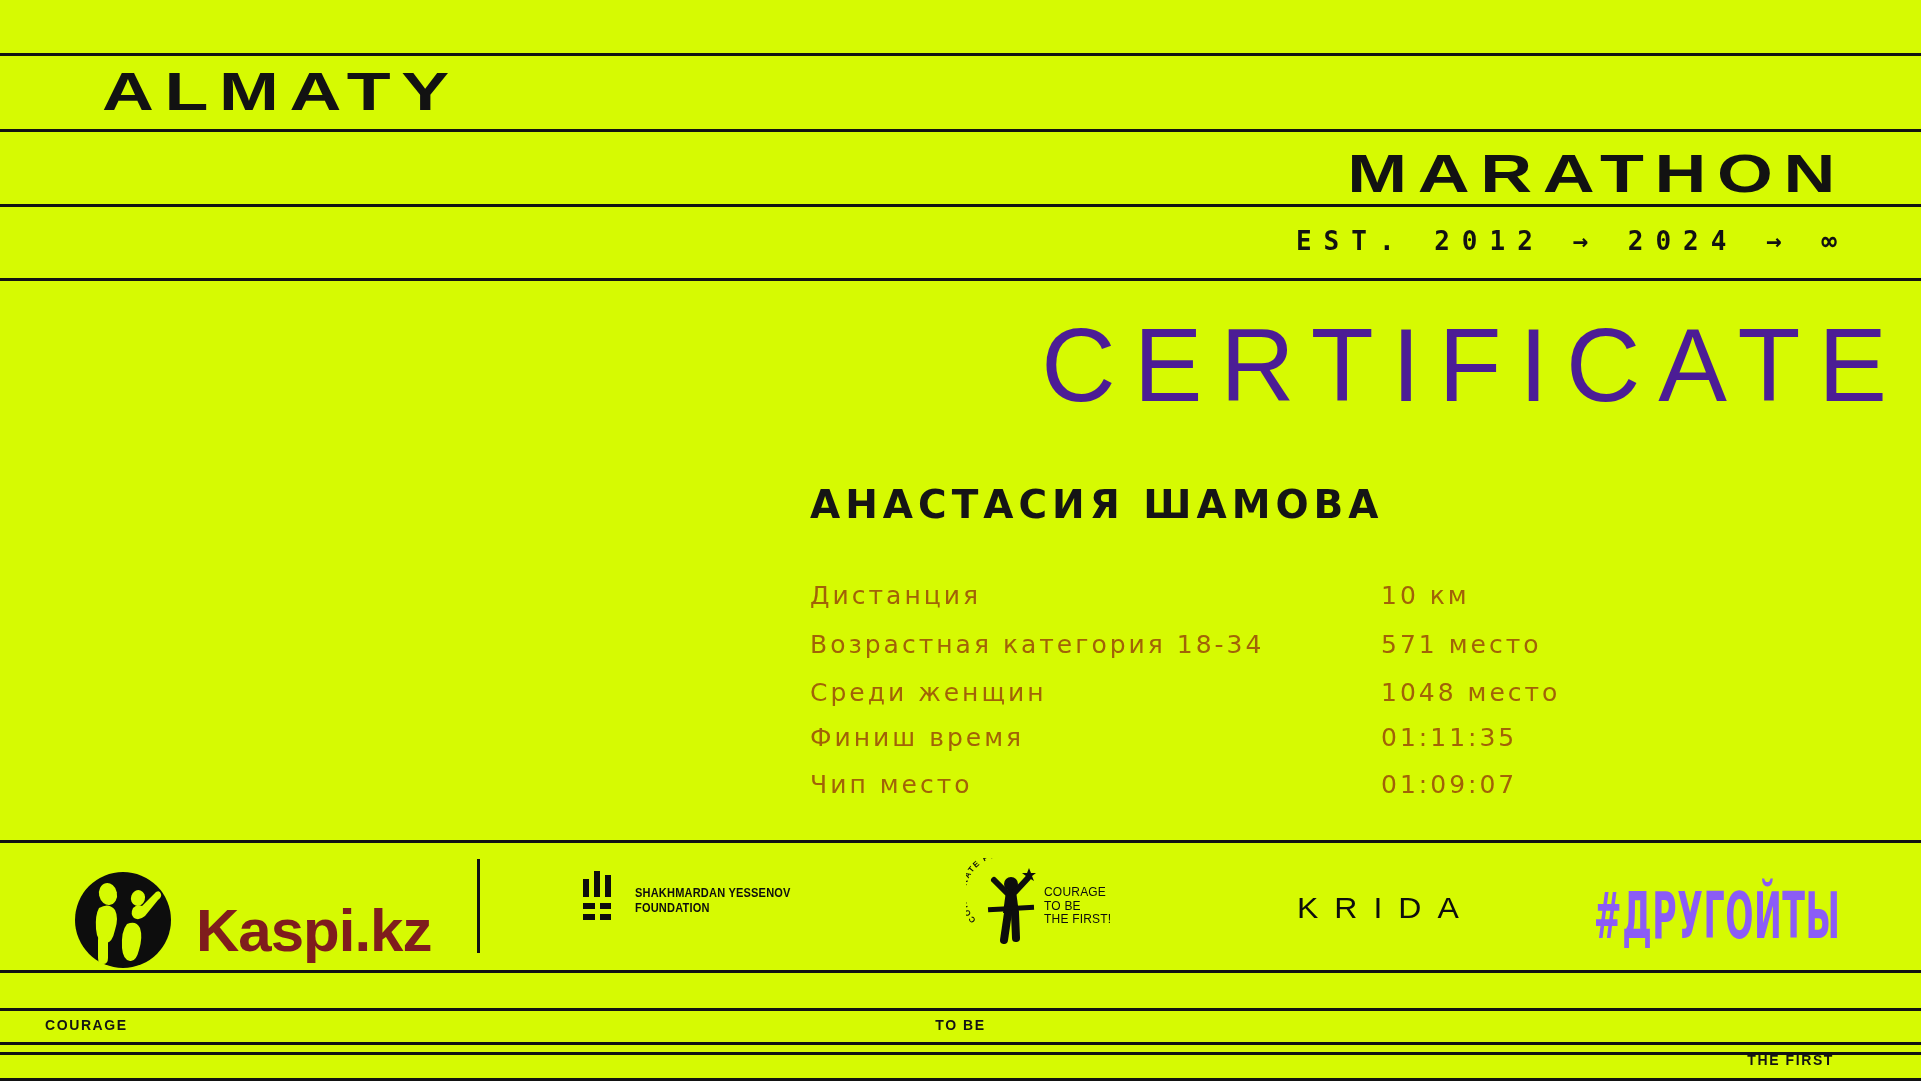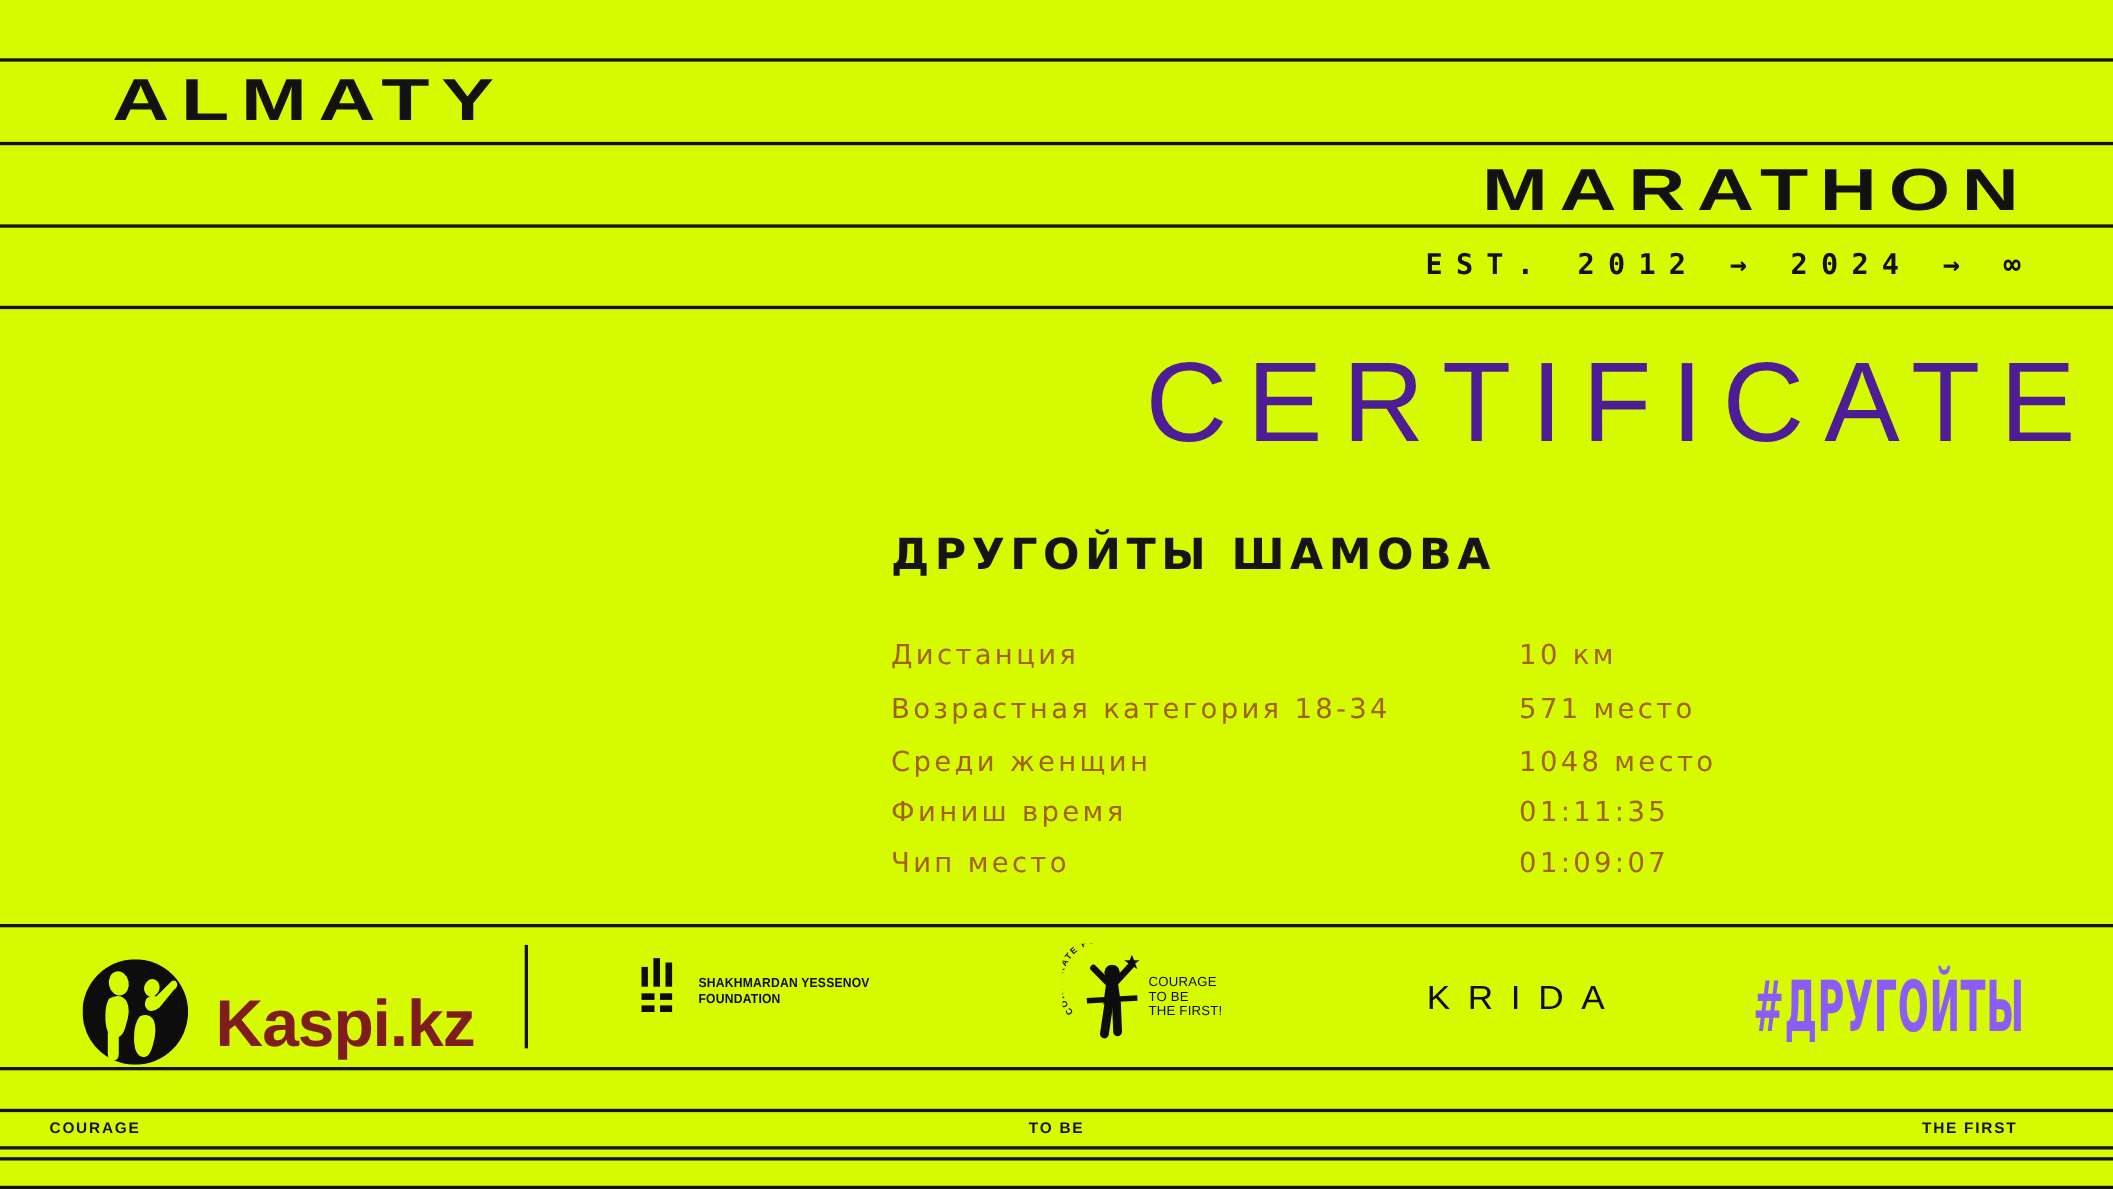--- a/index.html
+++ b/index.html
@@ -65,21 +65,21 @@
   }
   .hashtag span{display:inline-block;transform:scaleX(0.52);transform-origin:right center;letter-spacing:1px;}
 
   .slogan{position:absolute;left:0;top:1008px;width:100%;height:34px;}
   .slogan div{
     position:absolute;top:0;height:34px;display:flex;align-items:center;
     font-family:"Liberation Sans",sans-serif;font-weight:600;font-size:14px;letter-spacing:1.6px;color:#141414;
   }
   .slogan .s-left{left:45px;}
   .slogan .s-center{left:0;width:100%;justify-content:center;}
-  .slogan .s-right{right:87px;}
+  .slogan .s-right{right:87px;margin-top:35px;}
 
   svg{position:absolute;display:block;}
 </style>
 </head>
 <body>
 
 <div id="stage">
 
   <div class="rule" style="top:53px"></div>
   <div class="rule" style="top:129px"></div>
@@ -96,21 +96,21 @@
     <span>ALMATY</span>
   </div>
   <div class="event">
     <span>MARATHON</span>
   </div>
   <div class="est">
     <span>EST. 2012 → 2024 → ∞</span>
   </div>
 
   <div class="cert-title">CERTIFICATE</div>
-  <div class="runner-name">ДРУГОЙТЫ ШАМОВА</div>
+  <div class="runner-name">АНАСТАСИЯ ШАМОВА</div>
 
   <div class="result-row" style="top:583px">
     <span class="lbl">Дистанция</span>
     <span class="val">10 км</span>
   </div>
   <div class="result-row" style="top:632px">
     <span class="lbl">Возрастная категория 18-34</span>
     <span class="val">571 место</span>
   </div>
   <div class="result-row" style="top:680px">

